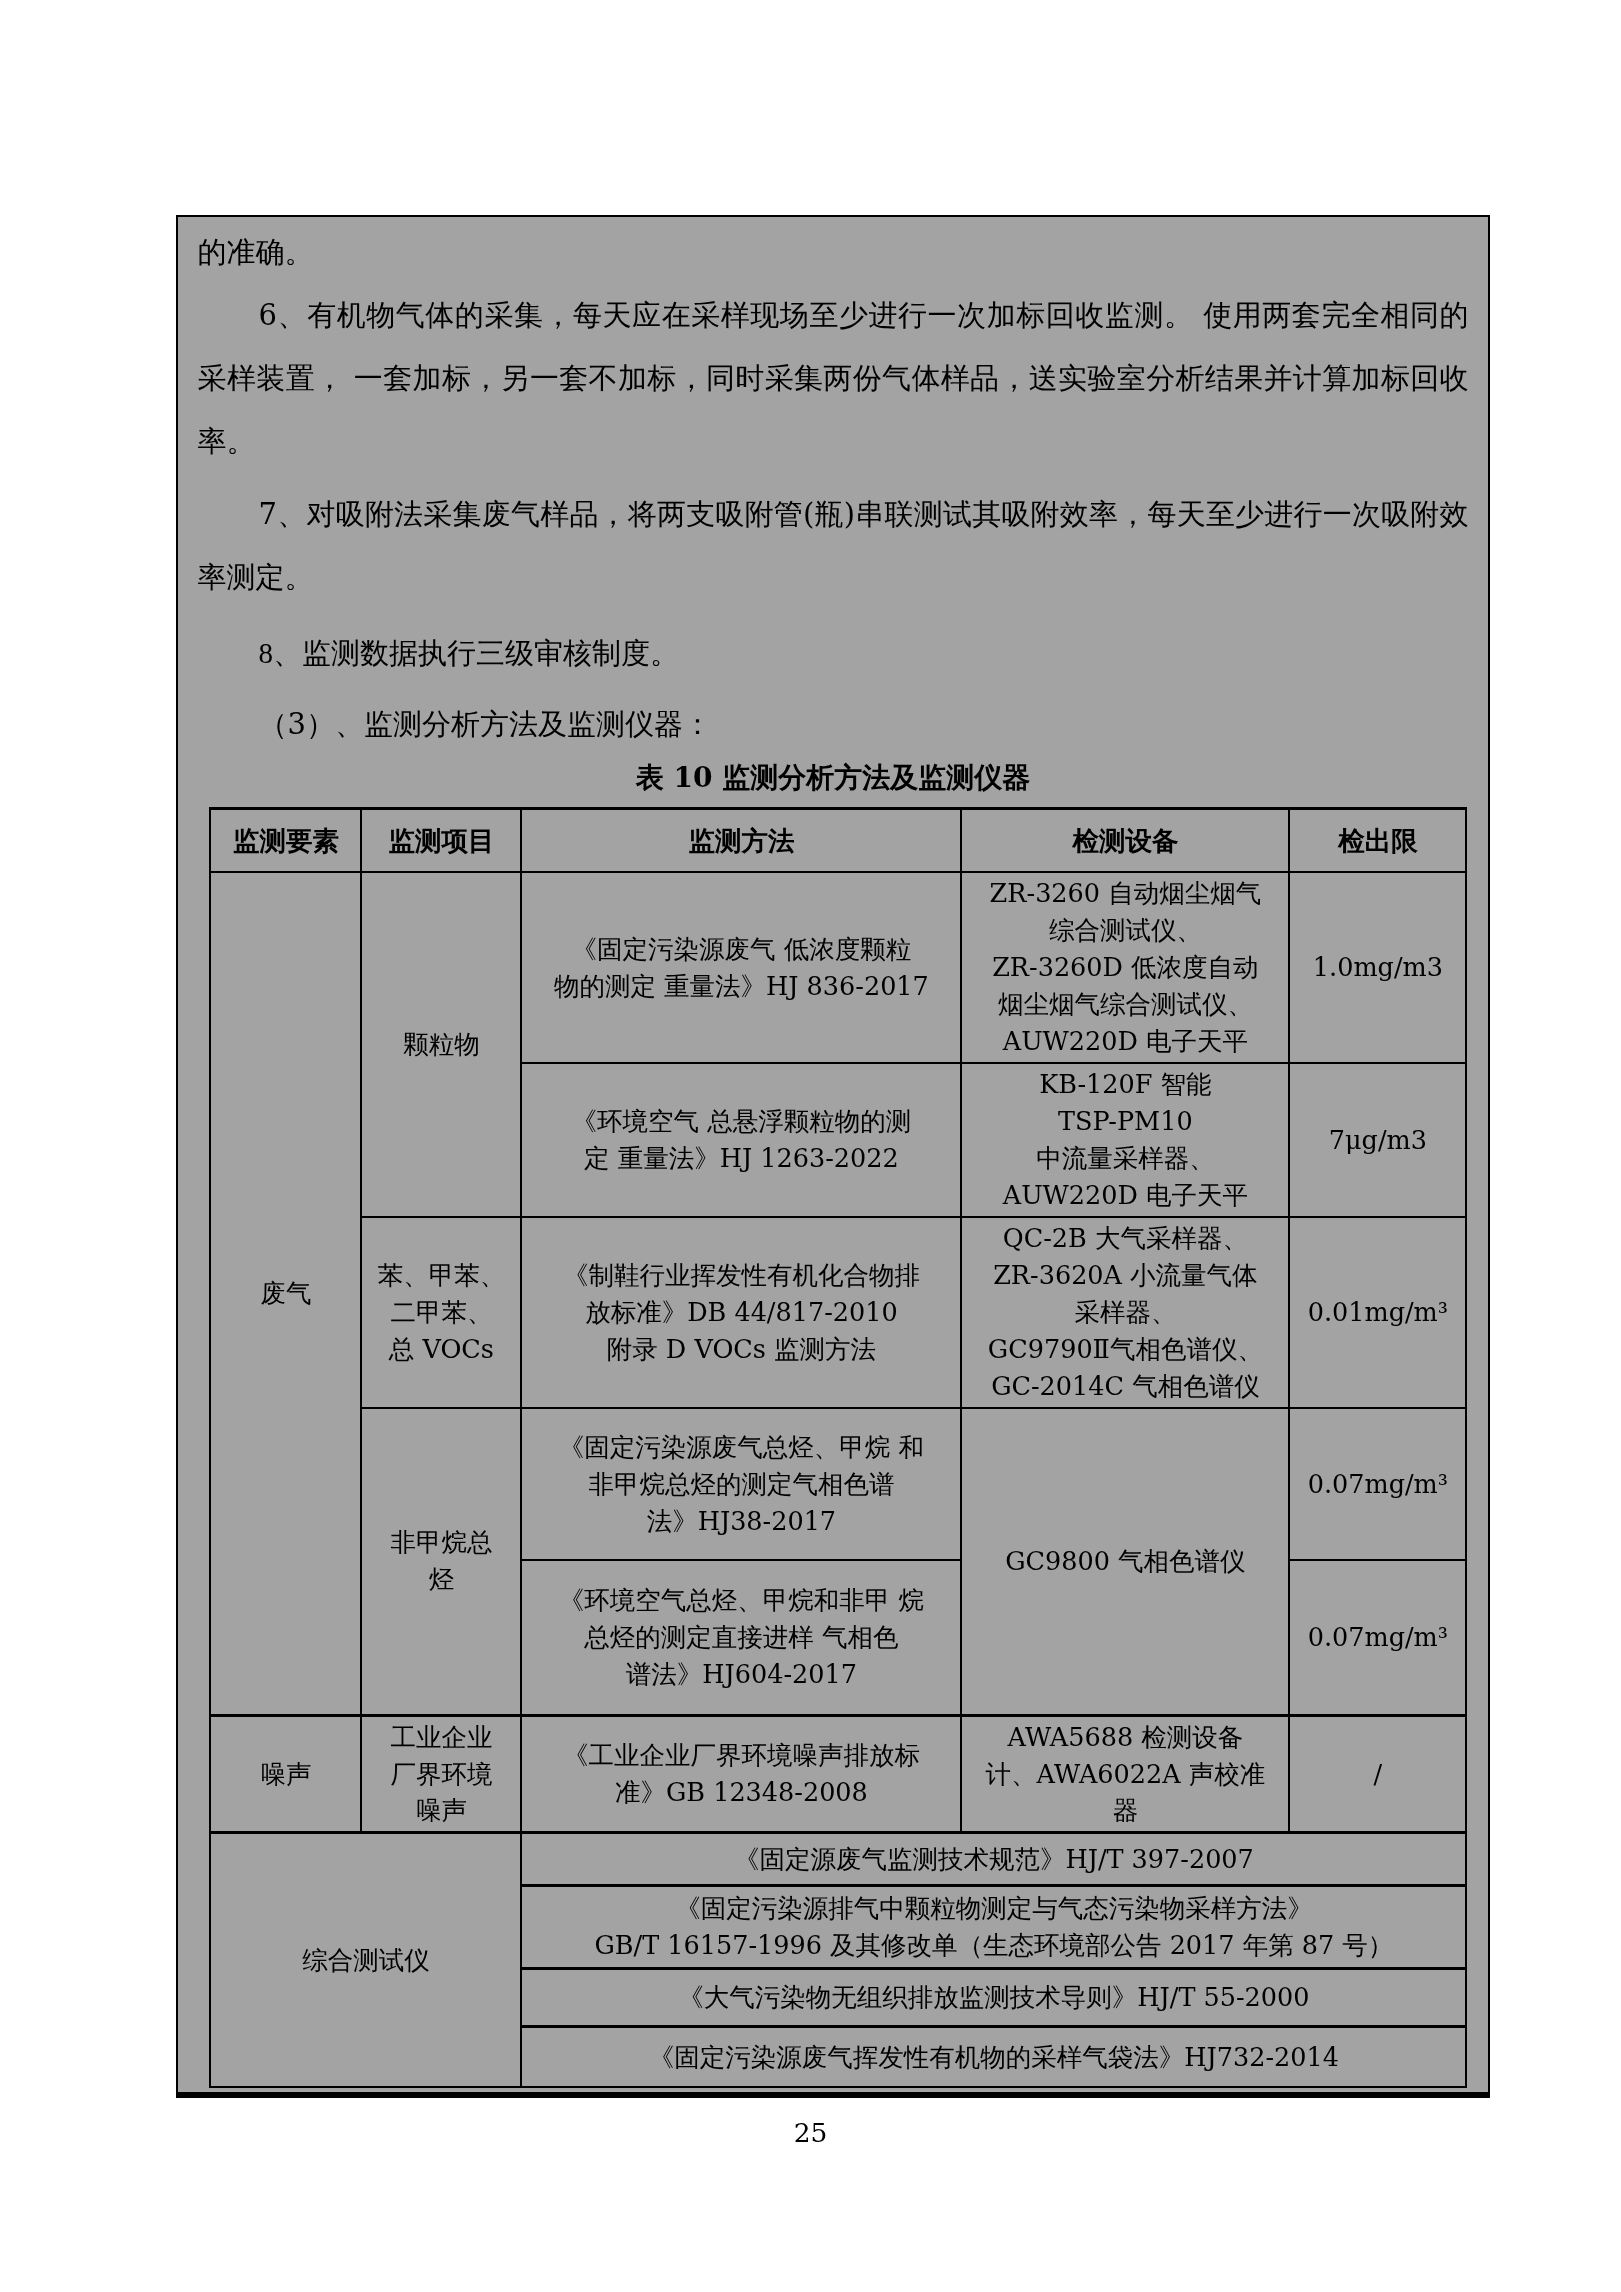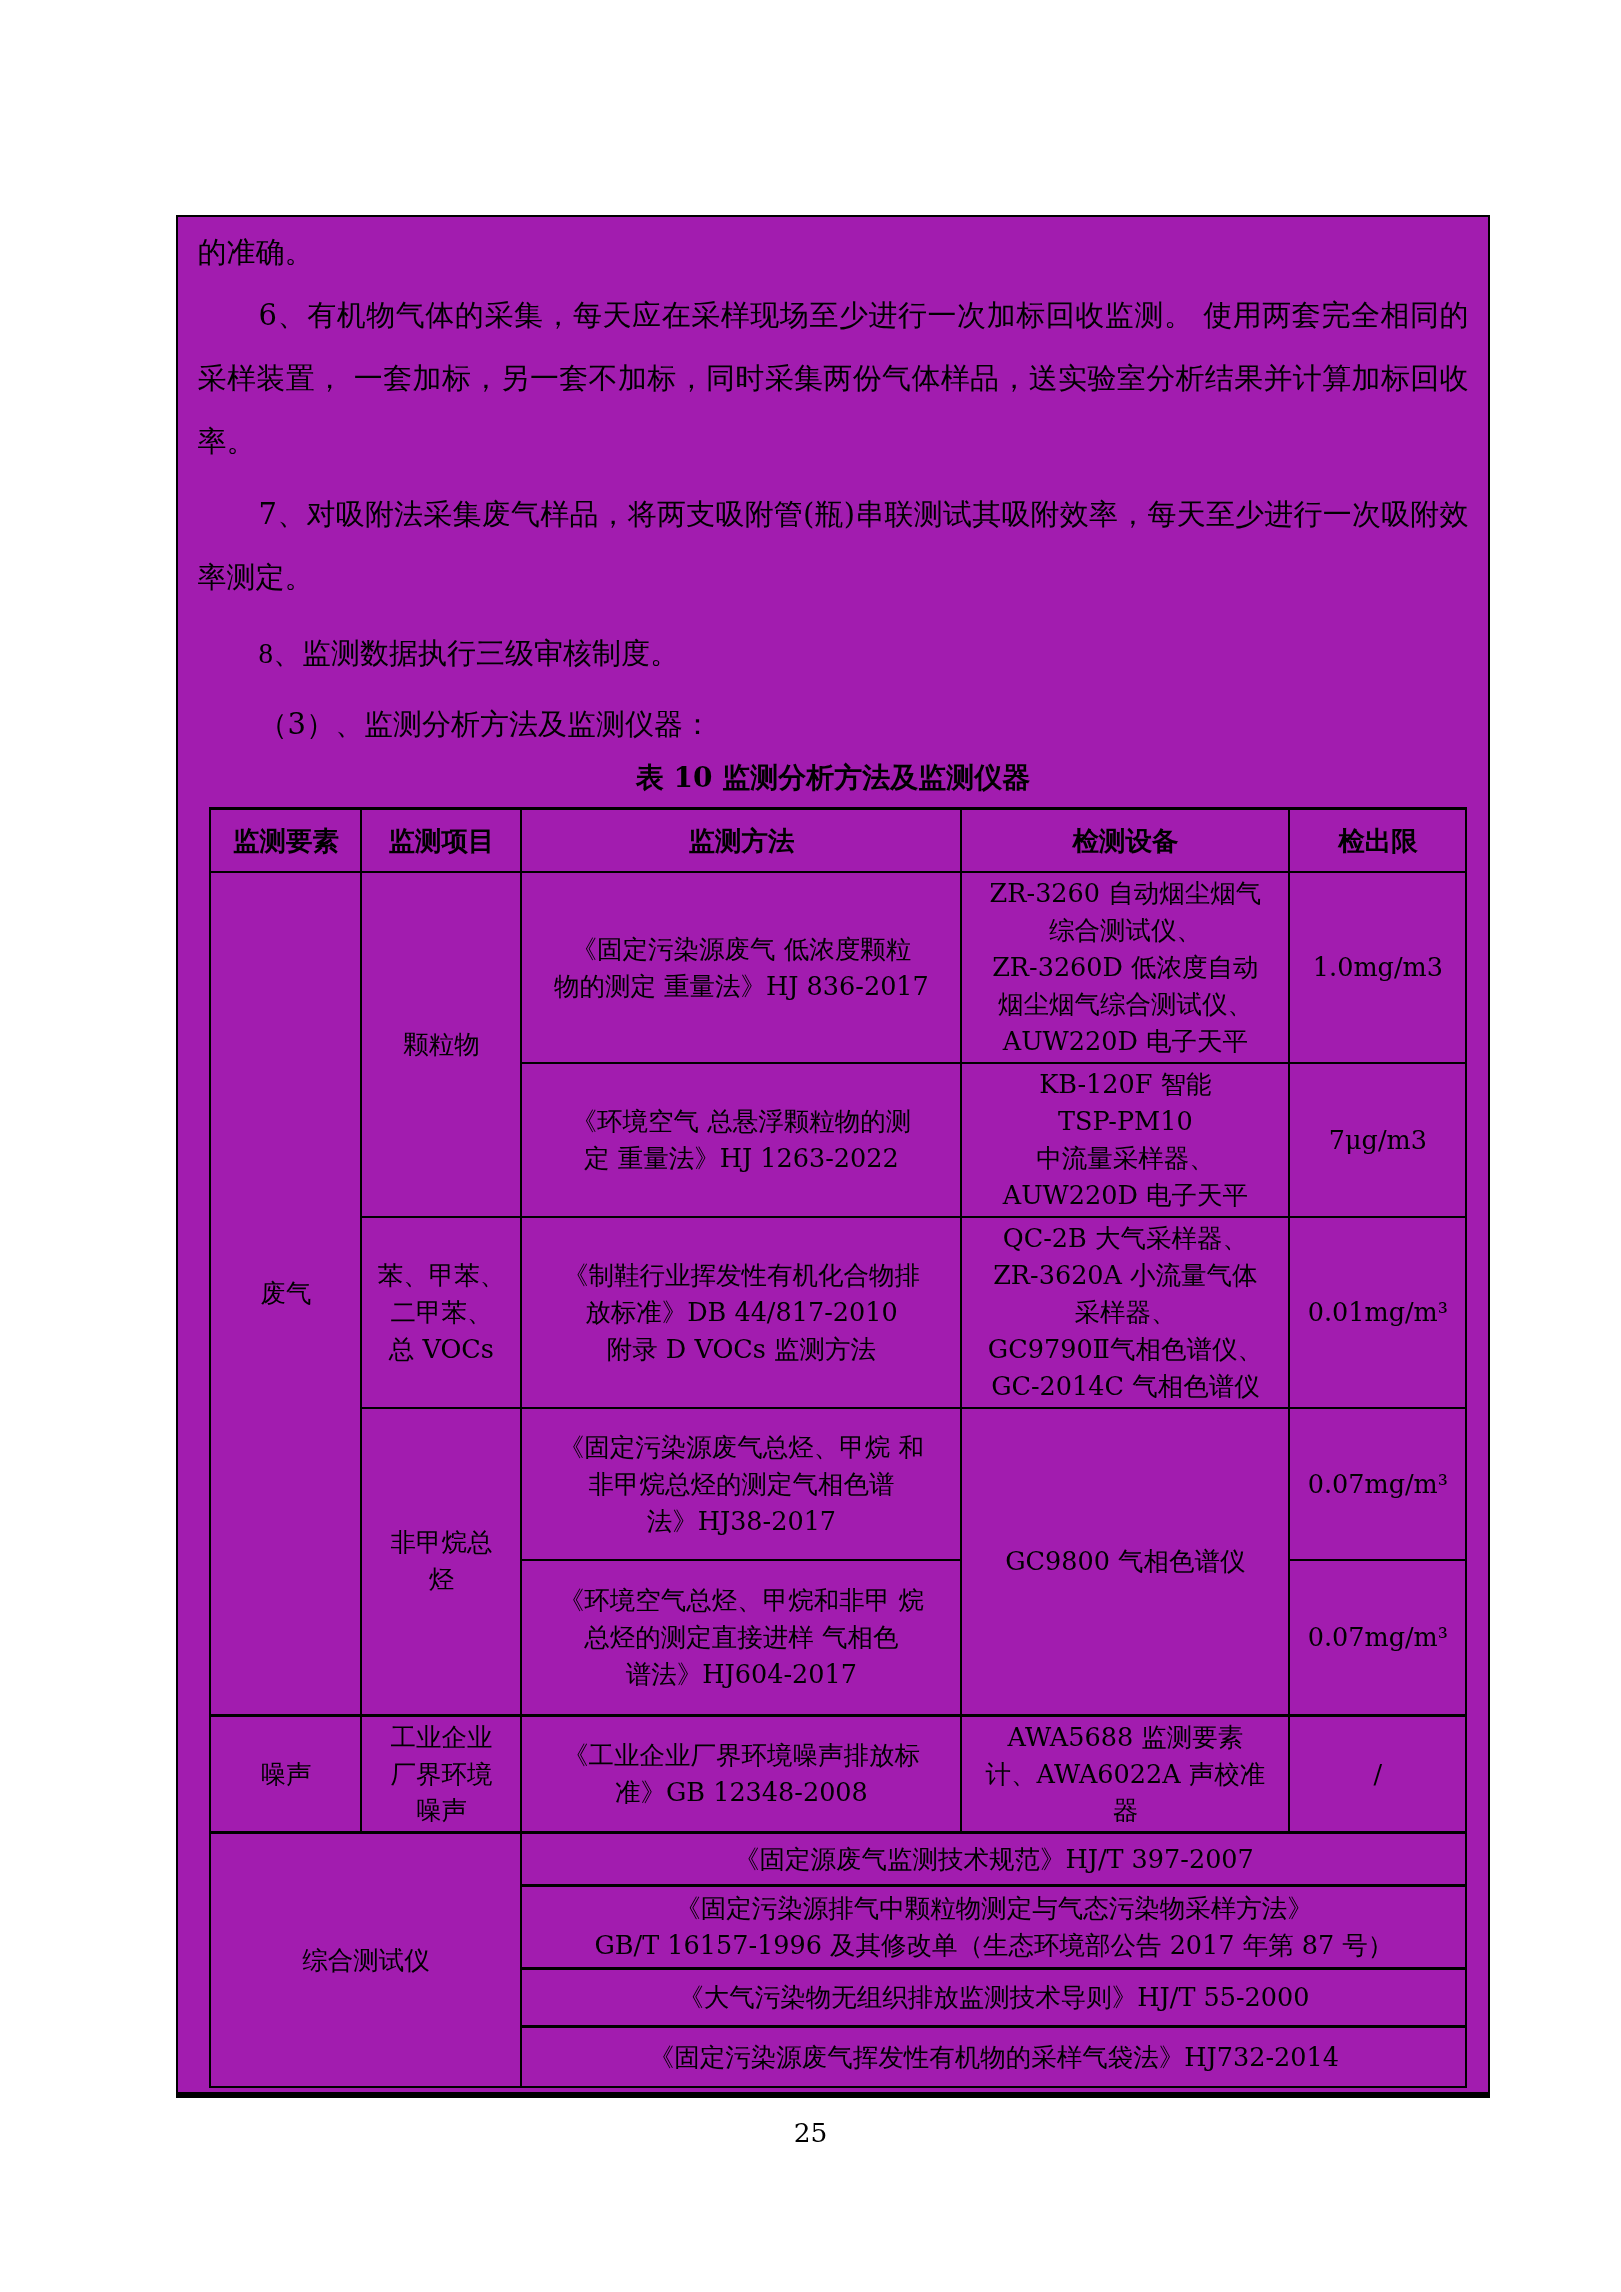--- a/index.html
+++ b/index.html
@@ -12,21 +12,21 @@
     overflow:hidden;
   }
   .frame{
     position:absolute;
     left:176px;top:215px;
     width:1271px;
     border:2px solid #000;
     border-bottom:6.9px solid #000;
     padding:3.9px 19.6px 3.9px 19.6px;
     box-sizing:content-box;
-    background:#a21caf;
+    background:#a3a3a3;
   }
   .para{
     font-size:29px;
     line-height:63px;
     text-align:justify;
     margin:0;
   }
   .indent{text-indent:61px;}
   .mt14{margin-top:9.8px;}
   .mt20{margin-top:13.7px;font-family:Liberation Serif, serif;}
@@ -171,21 +171,21 @@
           <td>0.07mg/m³</td>
         </tr>
 
         <tr class="r6 sep4">
           <td>噪声</td>
           <td>工业企业
 厂界环境
 噪声</td>
           <td>《工业企业厂界环境噪声排放标
 准》GB 12348-2008</td>
-          <td>AWA5688 监测要素
+          <td>AWA5688 检测设备
 计、AWA6022A 声校准
 器</td>
           <td>/</td>
         </tr>
 
         <tr class="r7 sep4">
           <td colspan="2" rowspan="4">综合测试仪</td>
           <td colspan="3">《固定源废气监测技术规范》HJ/T 397-2007</td>
         </tr>
         <tr class="r8 sep4">

